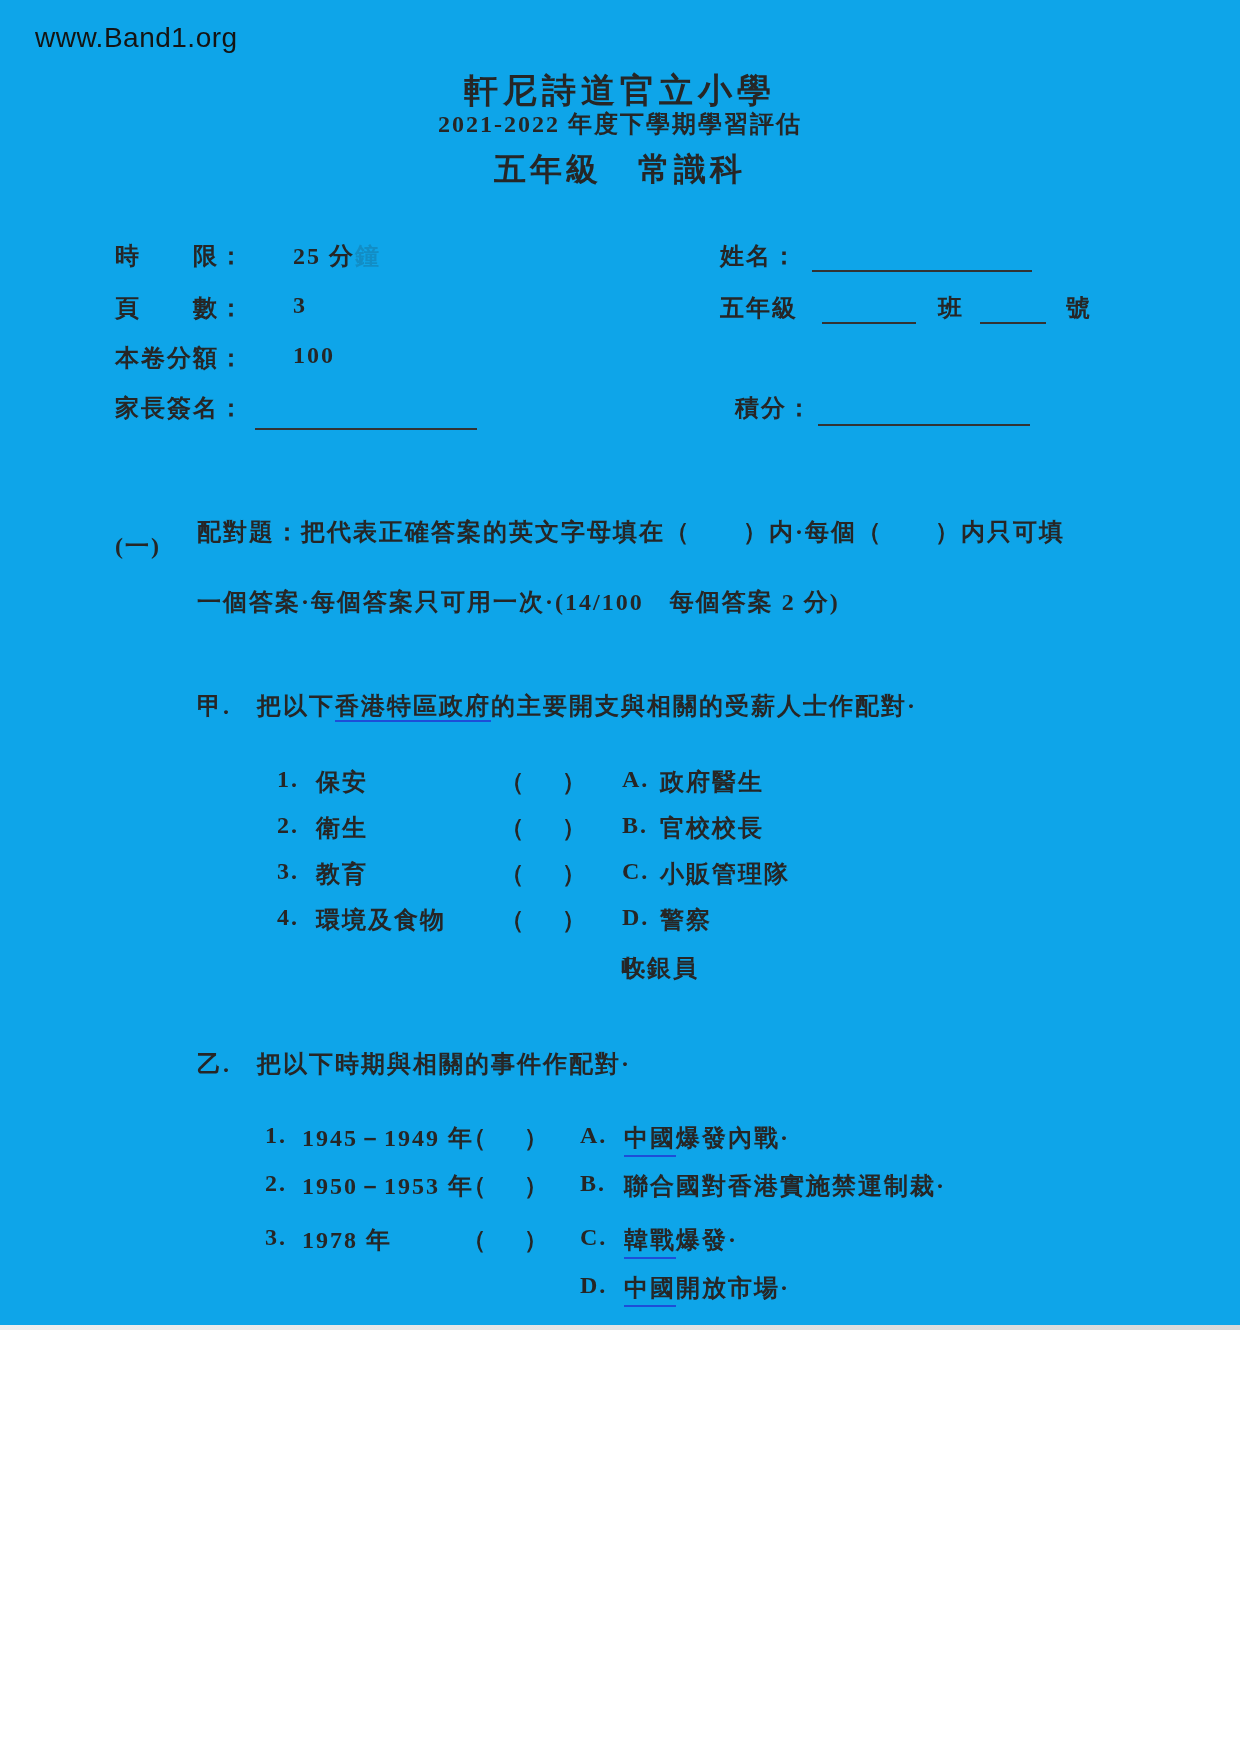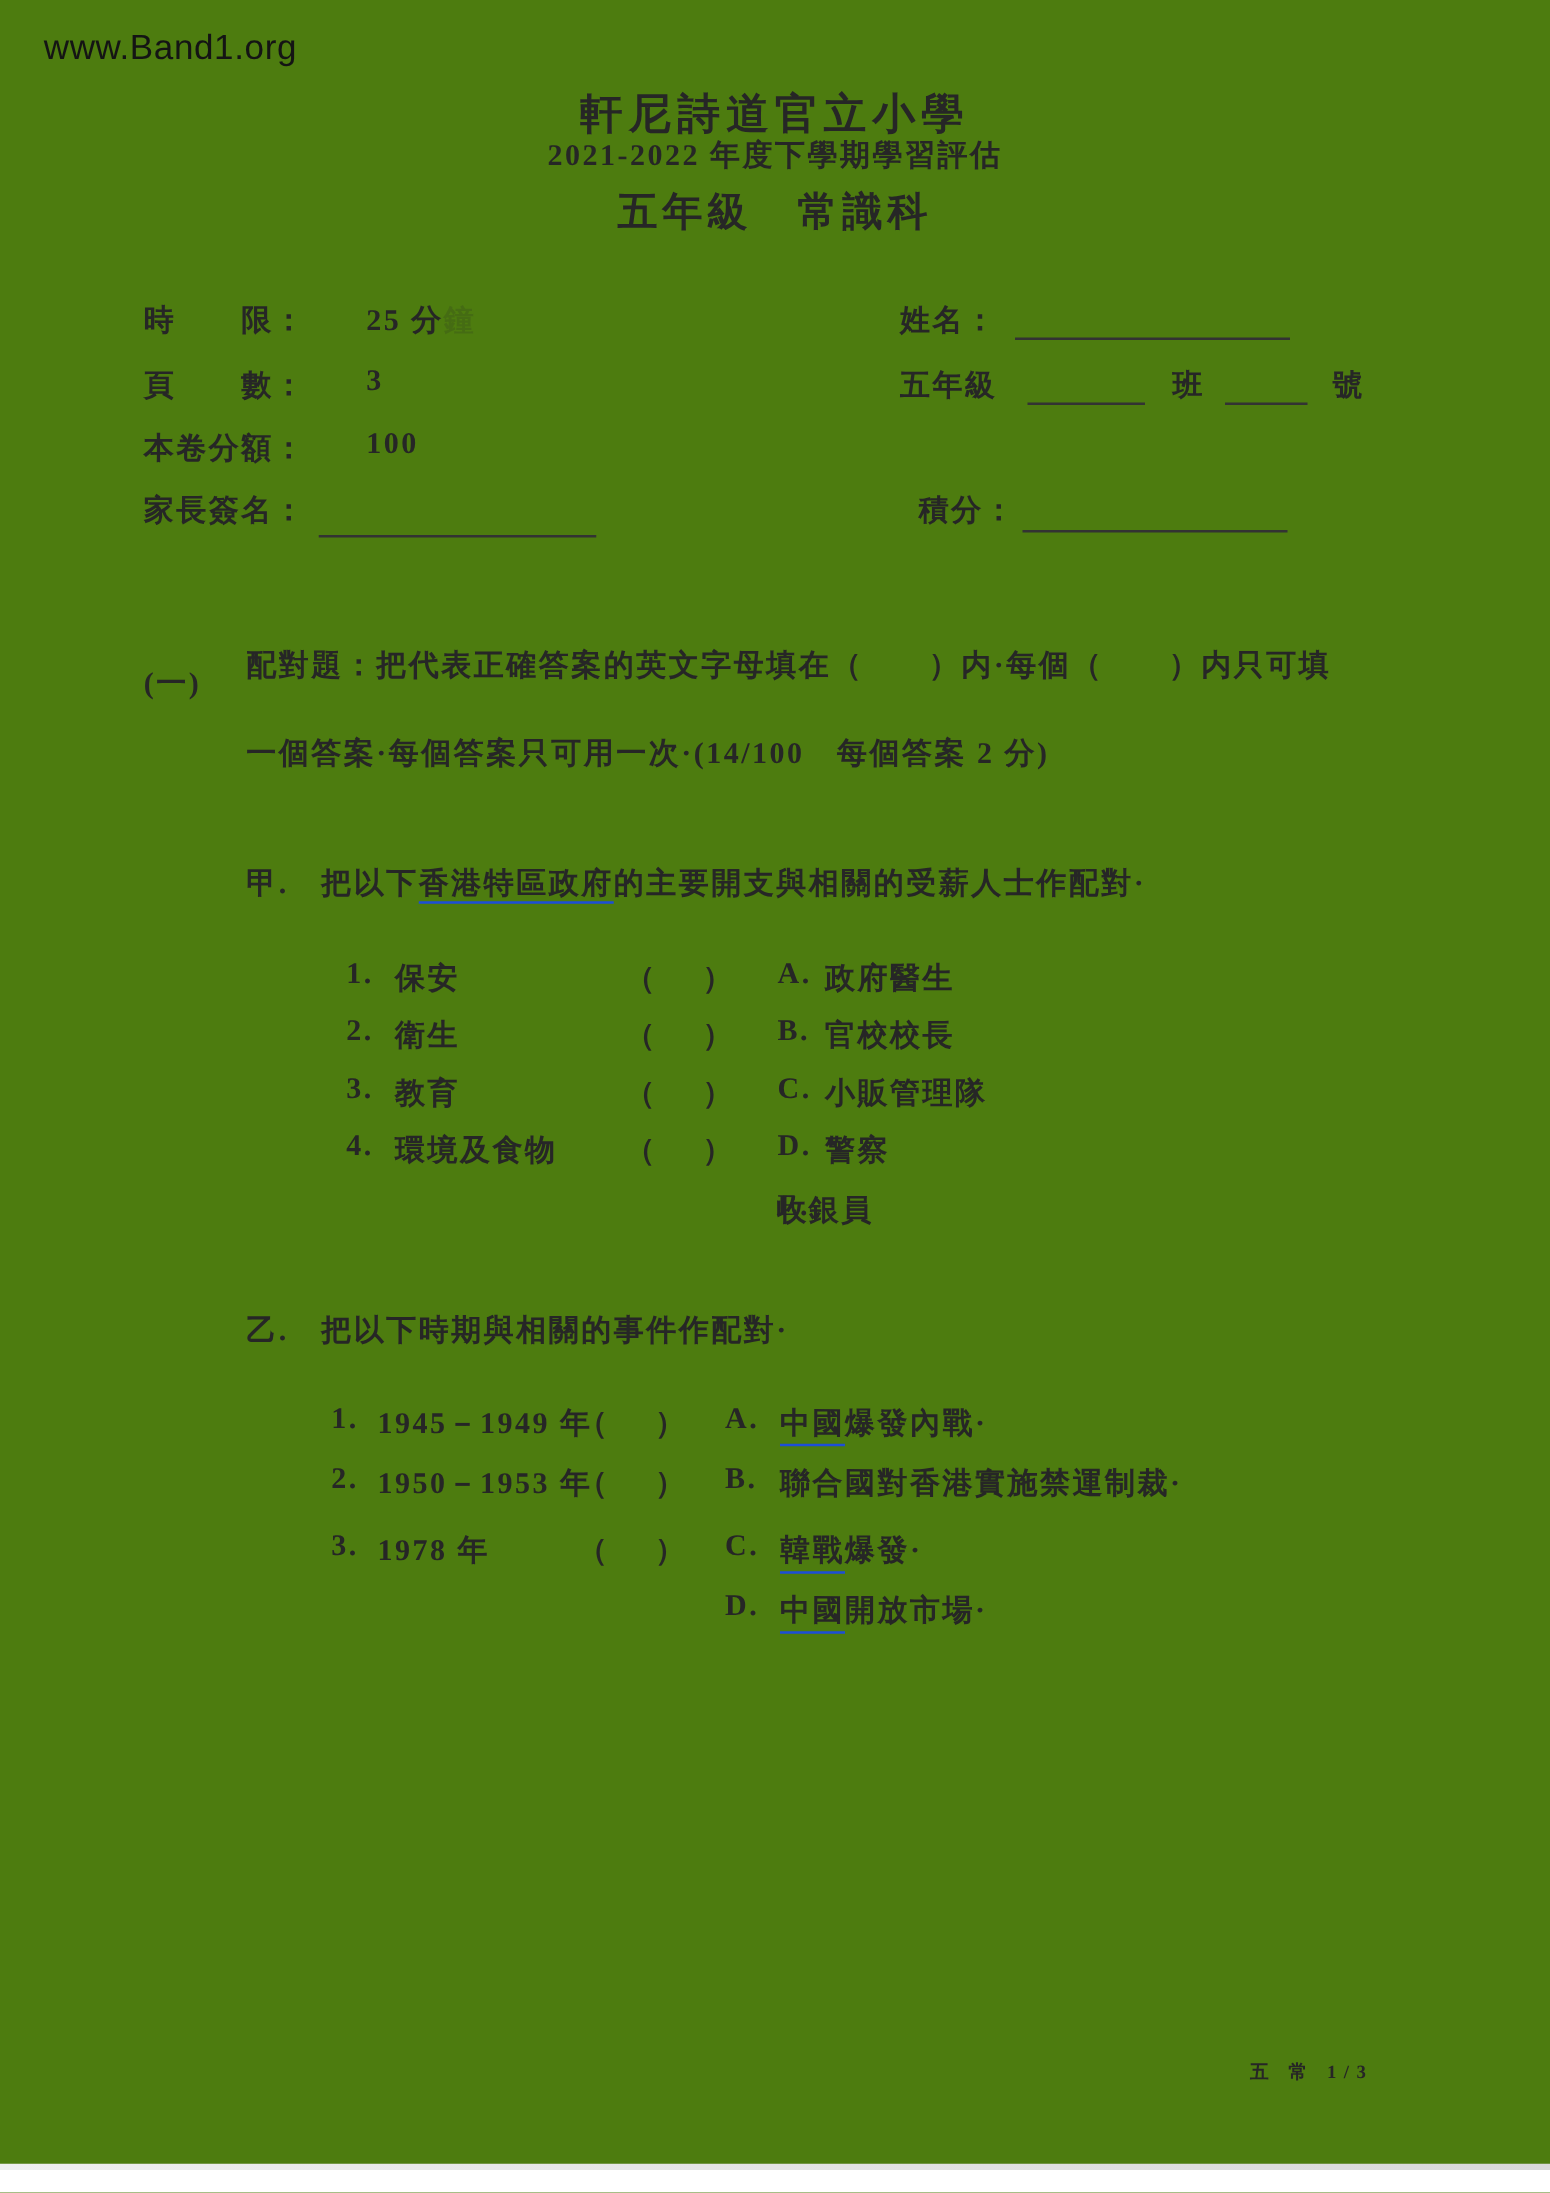--- a/index.html
+++ b/index.html
@@ -1,16 +1,16 @@
 <!DOCTYPE html>
 <html><head>
 <meta charset="utf-8">
 <style>
   html,body{margin:0;padding:0;background:#ffffff;}
-  .page{position:relative;width:1240px;height:1736px;background:#4d7c0f;
+  .page{position:relative;width:1240px;height:1330px;background:#0ea5e9;
         font-family:"Liberation Serif",serif;color:#262626;overflow:hidden;}
   .t{position:absolute;font-size:24px;font-weight:600;letter-spacing:2px;white-space:nowrap;}
   .watermark{position:absolute;left:35px;top:22px;font-family:"Liberation Sans",sans-serif;
         font-size:28px;font-weight:400;color:#141414;letter-spacing:.5px;}
   .title{position:absolute;left:0;width:100%;text-align:center;font-weight:700;white-space:nowrap;}
   .blank{position:absolute;border-bottom:2px solid #333;height:20px;}
   .u{border-bottom:2px solid #1d4ed8;padding-bottom:1px;}
   .faded{opacity:.18;}
   .optrow{display:flex;align-items:flex-start;}
   .optletter{display:inline-block;width:44px;flex:none;}

